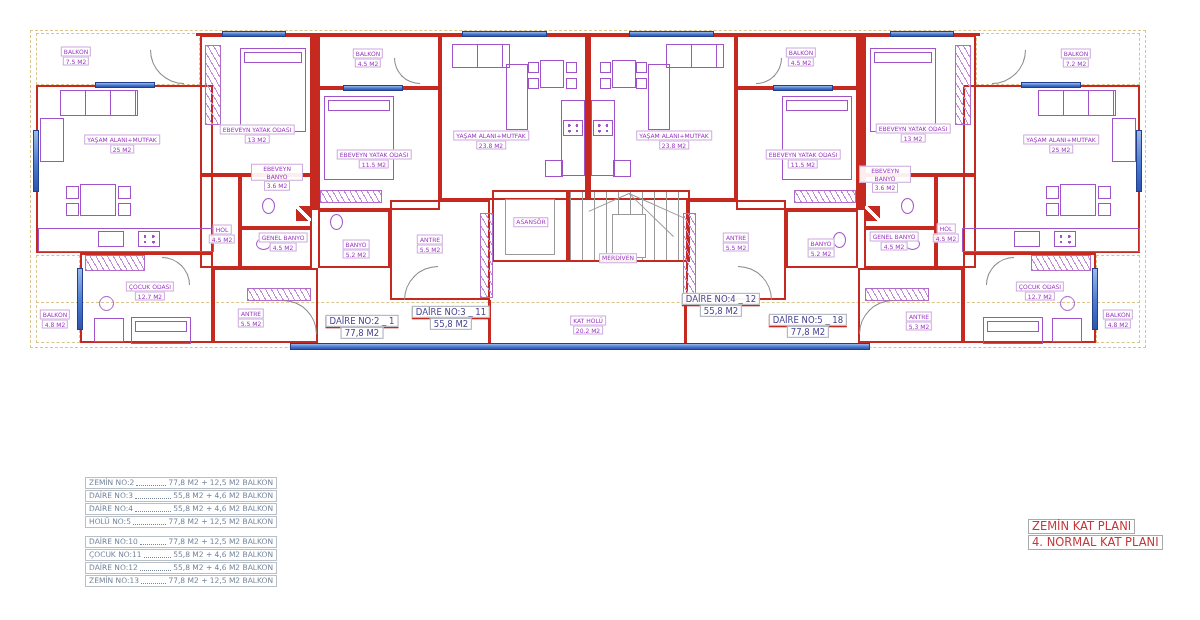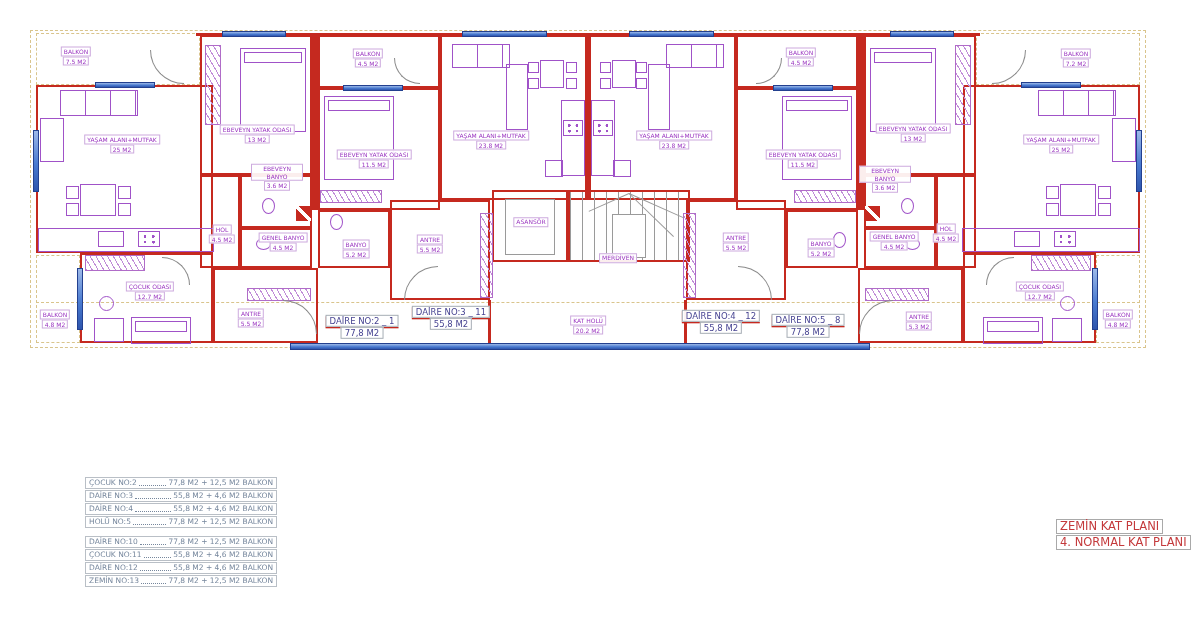--- a/index.html
+++ b/index.html
@@ -46,21 +46,21 @@
           align-items:center;z-index:6;}
   .ulabel span{display:block;border:1px solid #a6adb5;background:rgba(255,255,255,.95);
           color:var(--unit);font-size:8.5px;line-height:1.2;padding:0 3px;white-space:nowrap;}
   .ulabel span.nm{box-shadow:0 1.5px 0 var(--red);}
   .legend{position:absolute;left:85px;top:477px;z-index:7;}
   .lrow{display:flex;width:192px;border:1px solid #b9bfc6;background:#fff;color:var(--lg);
         font-size:7.5px;line-height:10px;padding:0 3px;box-sizing:border-box;margin-bottom:1px;}
   .ldots{flex:1;border-bottom:1px dotted var(--lg);margin:0 2px 2px 2px;}
   .lgap{height:7px;}
   .titlebox{position:absolute;left:1028px;top:519px;z-index:7;color:var(--ttl);font-size:11.5px;line-height:13px;}
-  .titlebox div{border:1px solid #a9a9a9;background:#fff;padding:0 3px;width:fit-content;margin-bottom:1px;margin-left:28px;}
+  .titlebox div{border:1px solid #a9a9a9;background:#fff;padding:0 3px;width:fit-content;margin-bottom:1px;}
 </style>
 </head>
 <body>
 
 <div class="canvas">
 
   <i class="bnd" style="left:30px;top:30px;width:1116px;height:318px"></i>
   <i class="bnd" style="left:36px;top:33px;width:164px;height:52px"></i>
   <i class="bnd" style="left:976px;top:33px;width:164px;height:52px"></i>
   <i class="bnd" style="left:36px;top:255px;width:44px;height:88px"></i>
@@ -328,32 +328,32 @@
     </div>
 
   <div class="ulabel" style="left:362px;top:327px">
       <span class="nm">DAİRE NO:2 _ 1</span>
       <span>77,8 M2</span>
     </div>
   <div class="ulabel" style="left:451px;top:318px">
       <span class="nm">DAİRE NO:3 _ 11</span>
       <span>55,8 M2</span>
     </div>
-  <div class="ulabel" style="left:721px;top:322px">
+  <div class="ulabel" style="left:721px;top:305px">
       <span class="nm">DAİRE NO:4 _ 12</span>
       <span>55,8 M2</span>
     </div>
   <div class="ulabel" style="left:808px;top:326px">
-      <span class="nm">DAİRE NO:5 _ 8</span>
+      <span class="nm">DAİRE NO:5 _ 18</span>
       <span>77,8 M2</span>
     </div>
 
   <div class="legend">
     <div class="lrow">
-        <span>ÇOCUK NO:2</span>
+        <span>ZEMİN NO:2</span>
         <span class="ldots"></span>
         <span>77,8 M2 + 12,5 M2 BALKON</span>
       </div>
     <div class="lrow">
         <span>DAİRE NO:3</span>
         <span class="ldots"></span>
         <span>55,8 M2 + 4,6 M2 BALKON</span>
       </div>
     <div class="lrow">
         <span>DAİRE NO:4</span>

